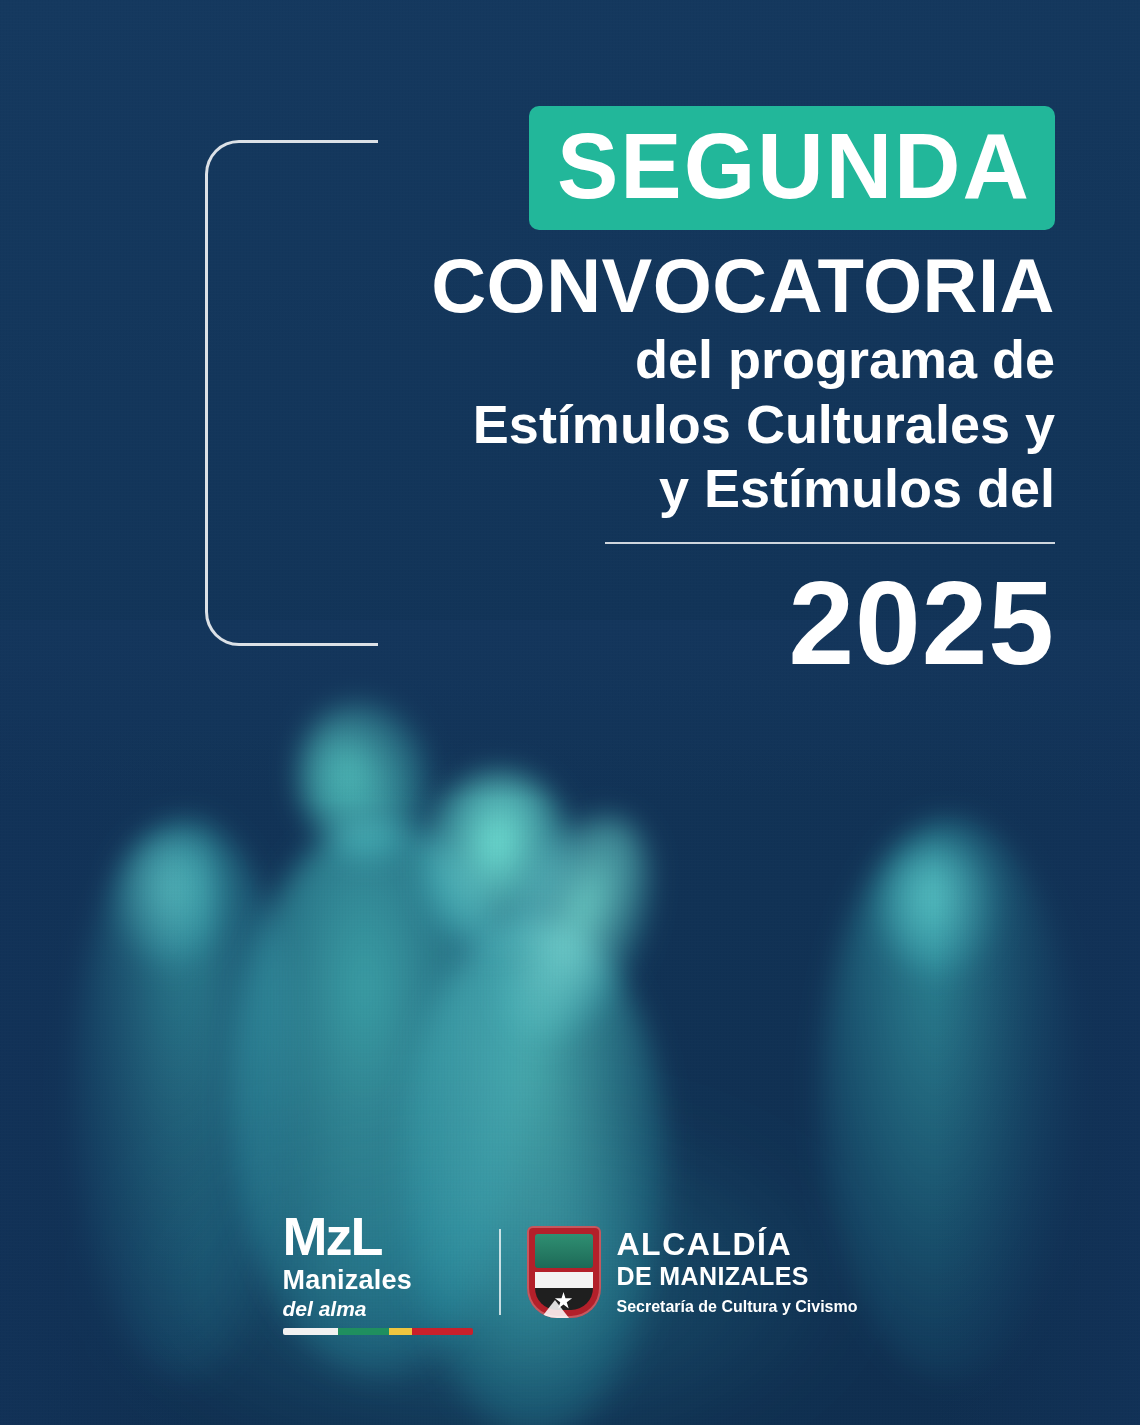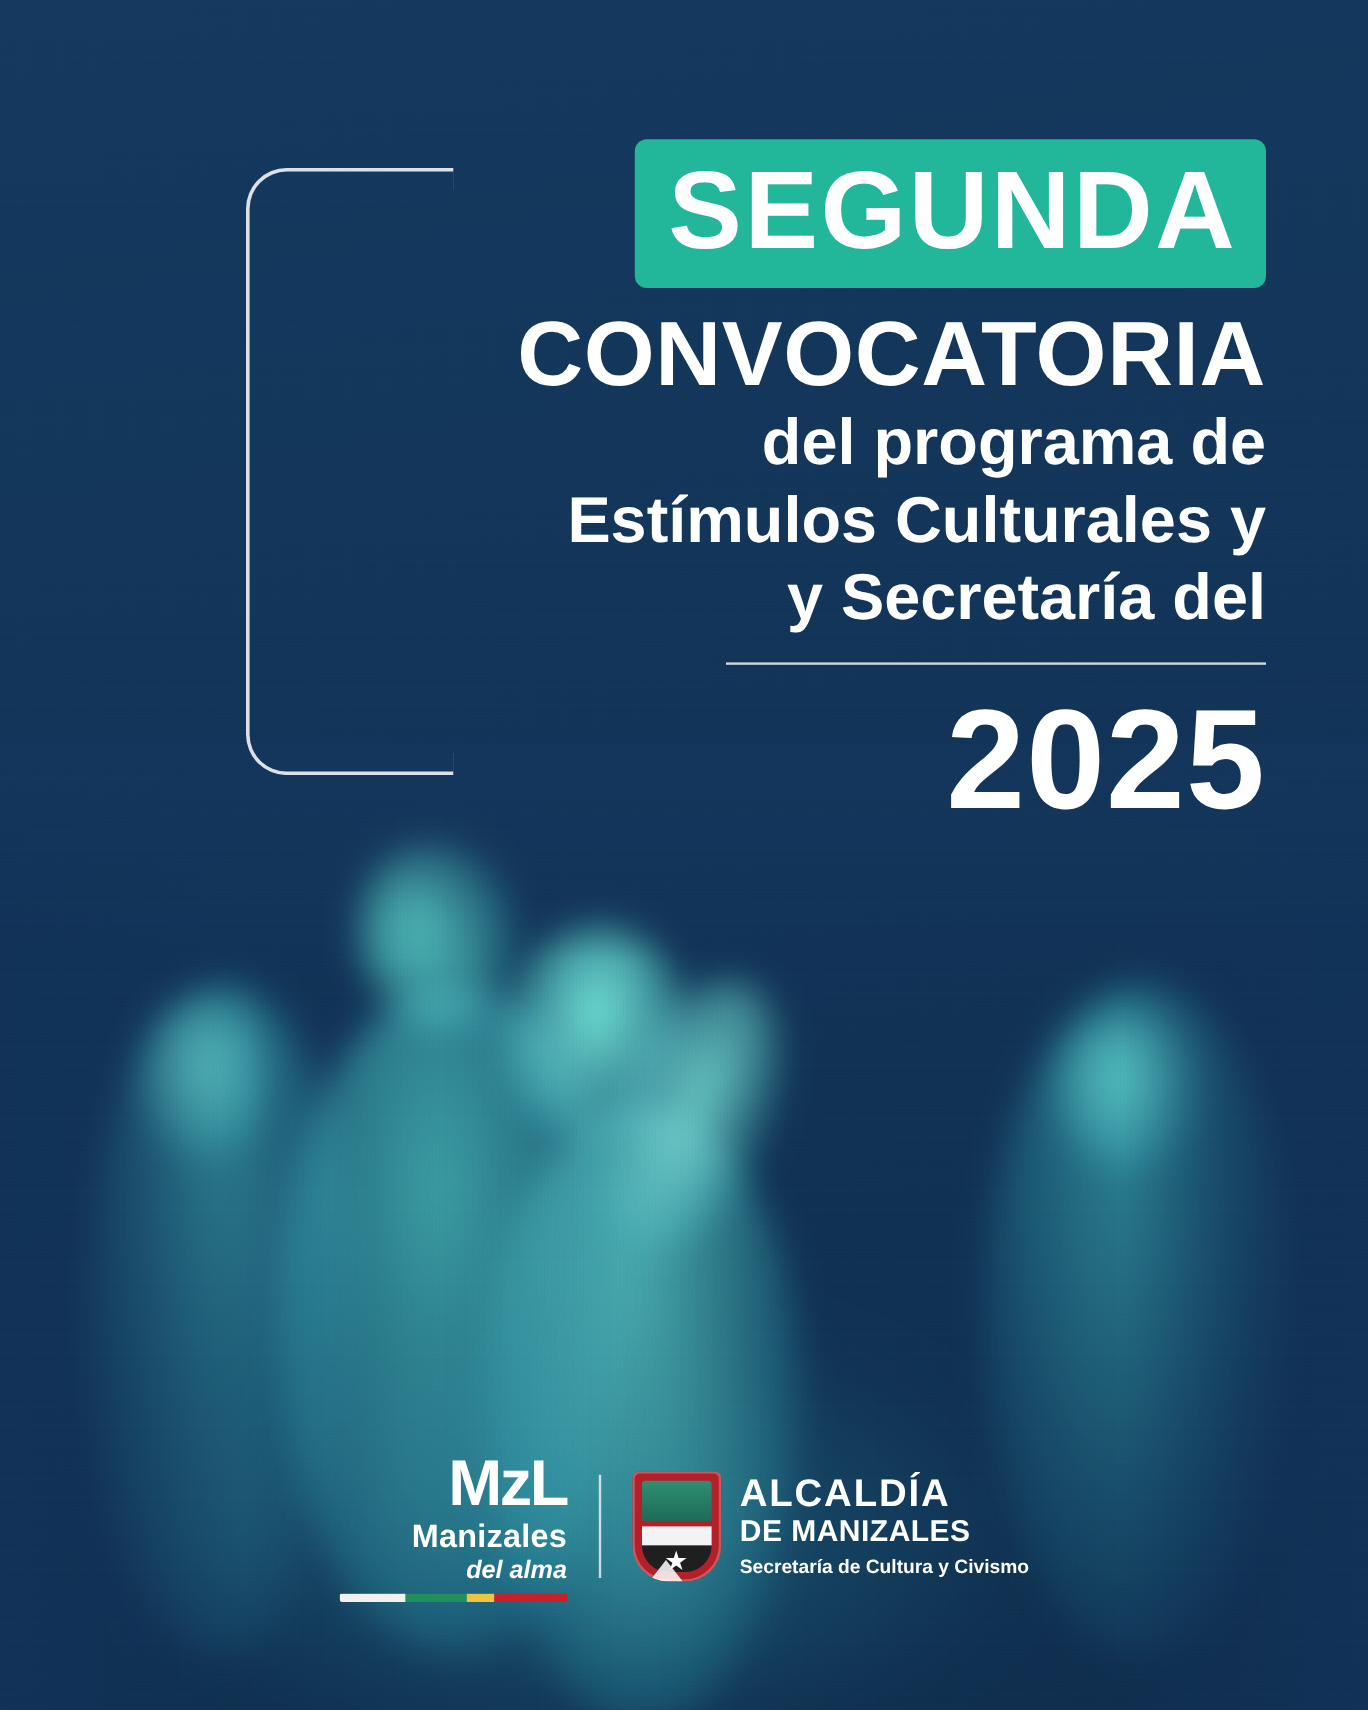--- a/index.html
+++ b/index.html
@@ -113,21 +113,21 @@
     border-left: 3px solid rgba(255,255,255,.85);
     border-top: 3px solid rgba(255,255,255,.85);
     border-bottom: 3px solid rgba(255,255,255,.85);
     border-top-left-radius: 34px;
     border-bottom-left-radius: 34px;
   }
 
   .headline {
     position: absolute;
     right: 85px;
-    top: 116px;
+    top: 106px;
     width: 690px;
     text-align: right;
   }
   .segunda-wrap {
     display: flex;
     justify-content: flex-end;
   }
   .segunda {
     display: inline-block;
     background: #22b79a;
@@ -176,21 +176,21 @@
     position: absolute;
     left: 0;
     right: 0;
     bottom: 90px;
     display: flex;
     justify-content: center;
     align-items: center;
     gap: 26px;
   }
   .mzl {
-    text-align: right;
+    text-align: left;
     line-height: 1;
   }
   .mzl-mark {
     font-size: 54px;
     font-weight: 800;
     letter-spacing: -2px;
   }
   .mzl-name {
     font-size: 27px;
     font-weight: 800;
@@ -306,21 +306,21 @@
 
   <div class="bracket"></div>
 
   <div class="headline">
     <div class="segunda-wrap">
       <span class="segunda">SEGUNDA</span>
     </div>
     <div class="convocatoria">CONVOCATORIA</div>
     <div class="sub-line">del programa de</div>
     <div class="sub-line">Estímulos Culturales y</div>
-    <div class="sub-line">y Secretaría del</div>
+    <div class="sub-line">y Estímulos del</div>
     <div class="rule-wrap">
       <div class="rule"></div>
     </div>
     <div class="year">2025</div>
   </div>
 
   <div class="logos">
 
     <div class="mzl">
       <div class="mzl-mark">MzL</div>

